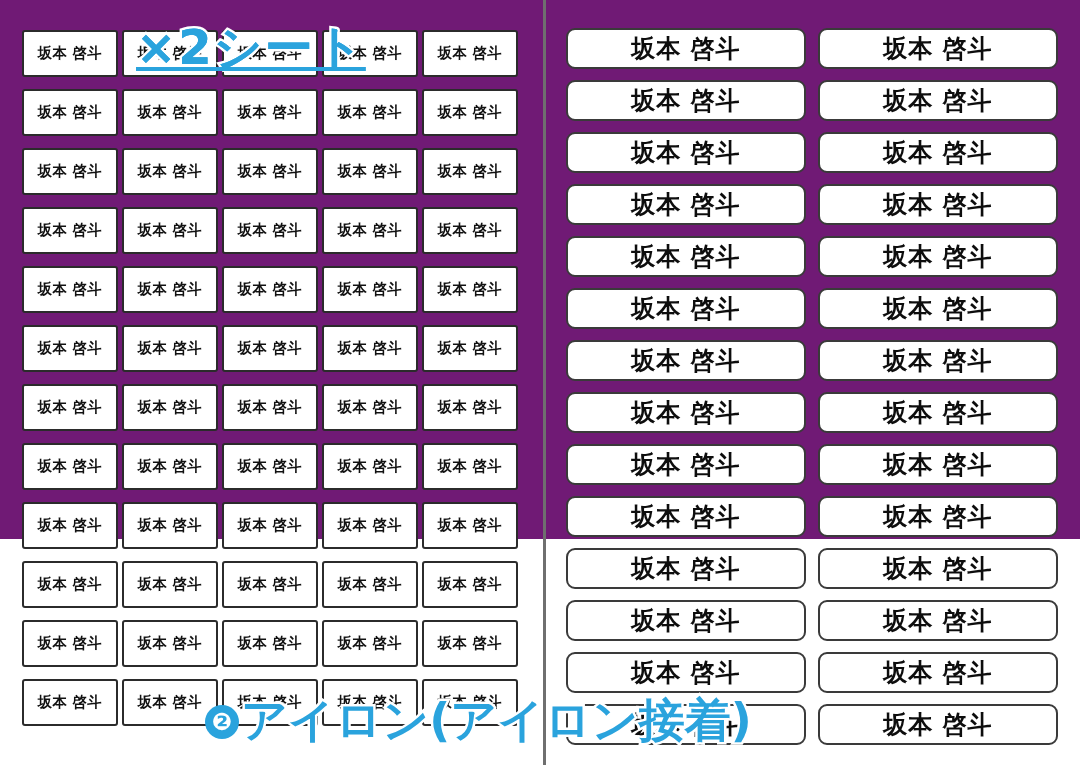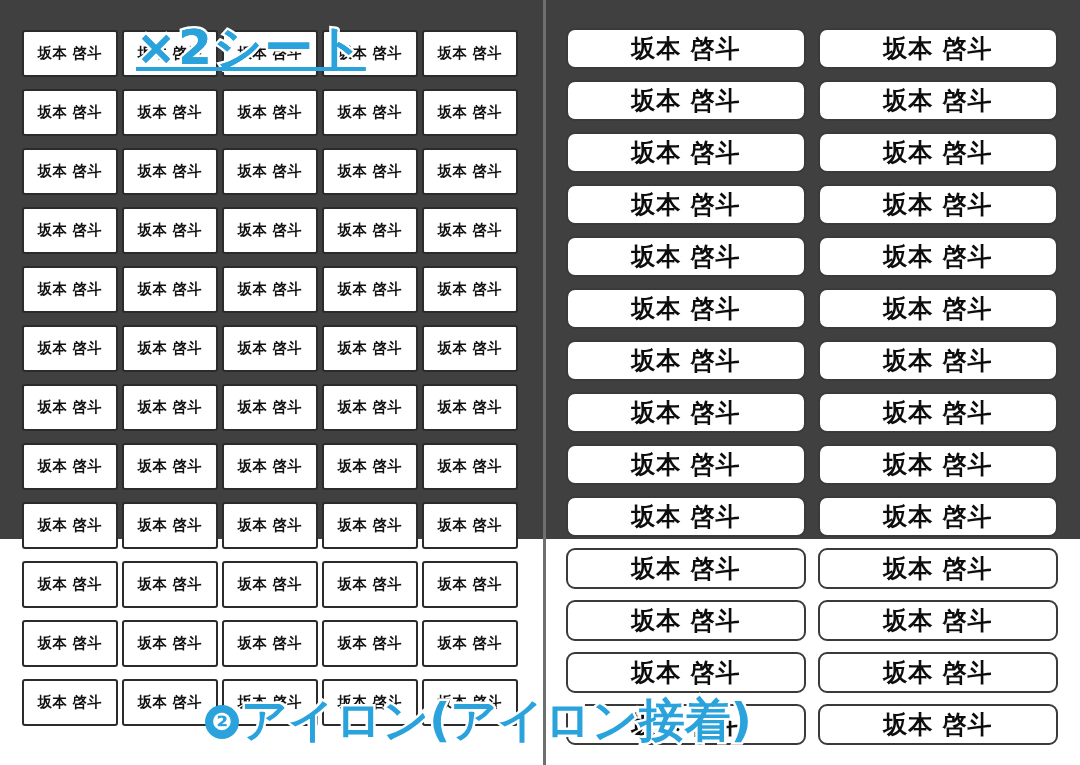--- a/index.html
+++ b/index.html
@@ -12,21 +12,21 @@
     height: 765px;
     font-family: "Liberation Sans", sans-serif;
     overflow: hidden;
     position: relative;
   }
 
   #sheet {
     position: relative;
     width: 1080px;
     height: 539px;
-    background: #404040;
+    background: #701a75;
   }
 
   
   .divider {
     position: absolute;
     left: 543px;
     top: 0px;
     width: 3px;
     height: 765px;
     background: #6f6f6f;

